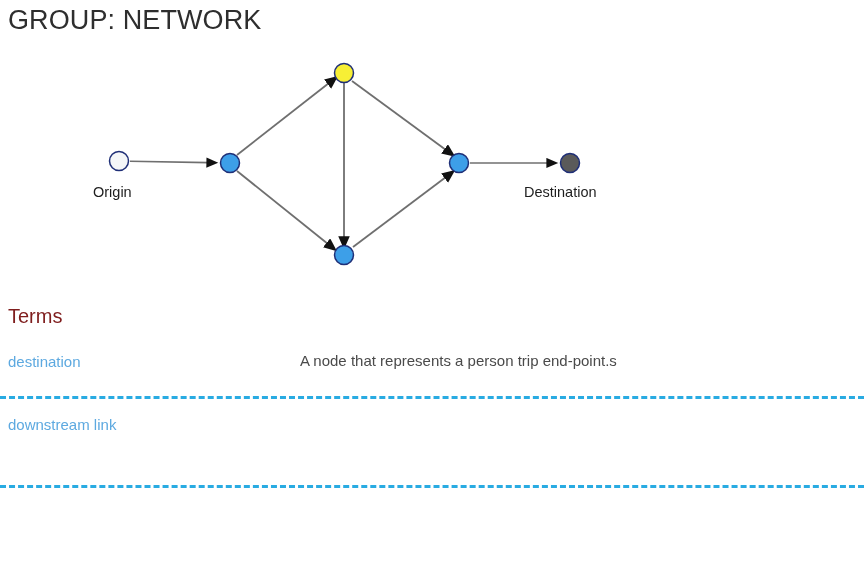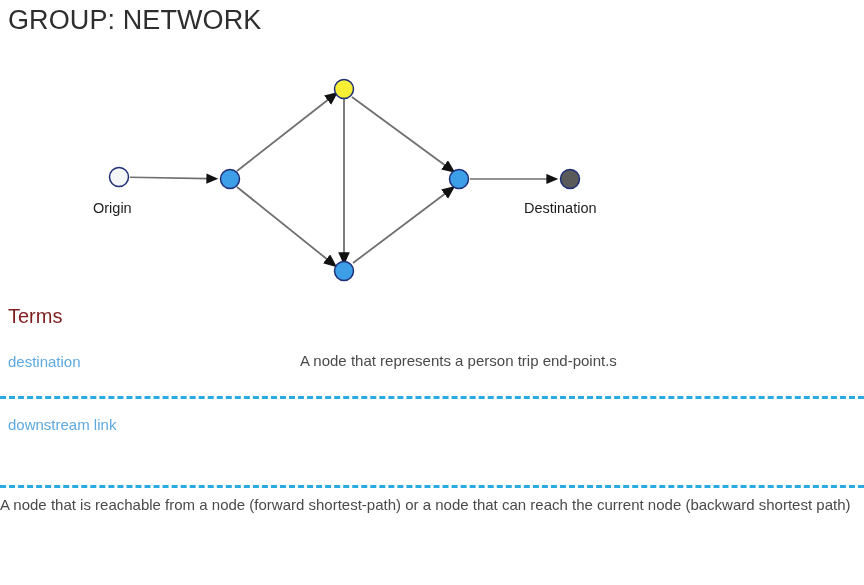--- a/index.html
+++ b/index.html
@@ -30,21 +30,21 @@
     font-weight: 400;
     letter-spacing: 0.1px;
     color: #2e2e2e;
     white-space: nowrap;
   }
 
   
   .diagram {
     position: absolute;
     left: 0;
-    top: 60px;
+    top: 44px;
     width: 864px;
     height: 240px;
   }
   .diagram svg {
     display: block;
   }
   .node-label {
     font-family: "Liberation Sans", sans-serif;
     font-size: 14.5px;
     fill: #1d1d1d;
@@ -164,18 +164,17 @@
 
     <div class="divider"></div>
 
     <div class="term-row row-1">
       <div class="term-name">downstream link</div>
     </div>
 
     <div class="divider"></div>
 
     <div class="term-row row-2">
-      <div class="term-def">A node that is reachable from a node (forward shortest-path) or a node that can reach the current node (backward shortest path)</div>
     </div>
 
   </div>
 
 </div>
 
 </body></html>

